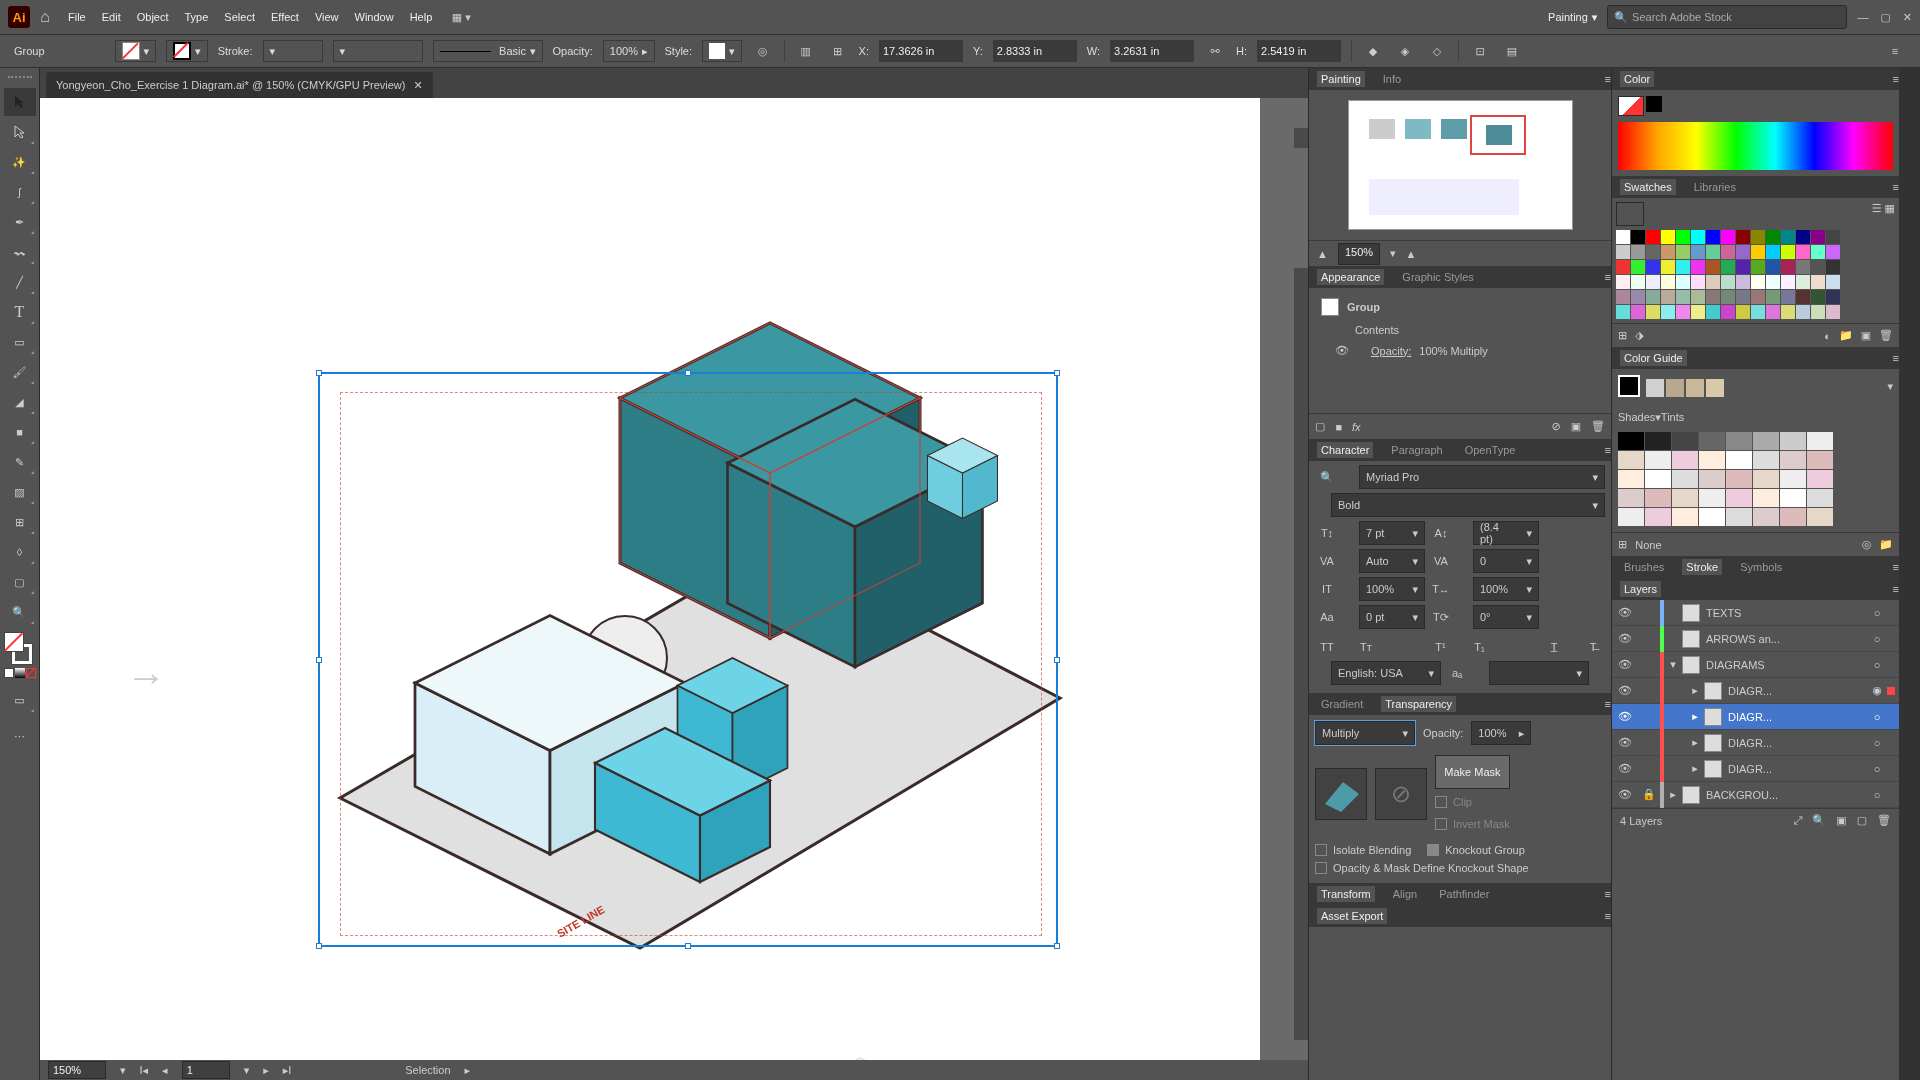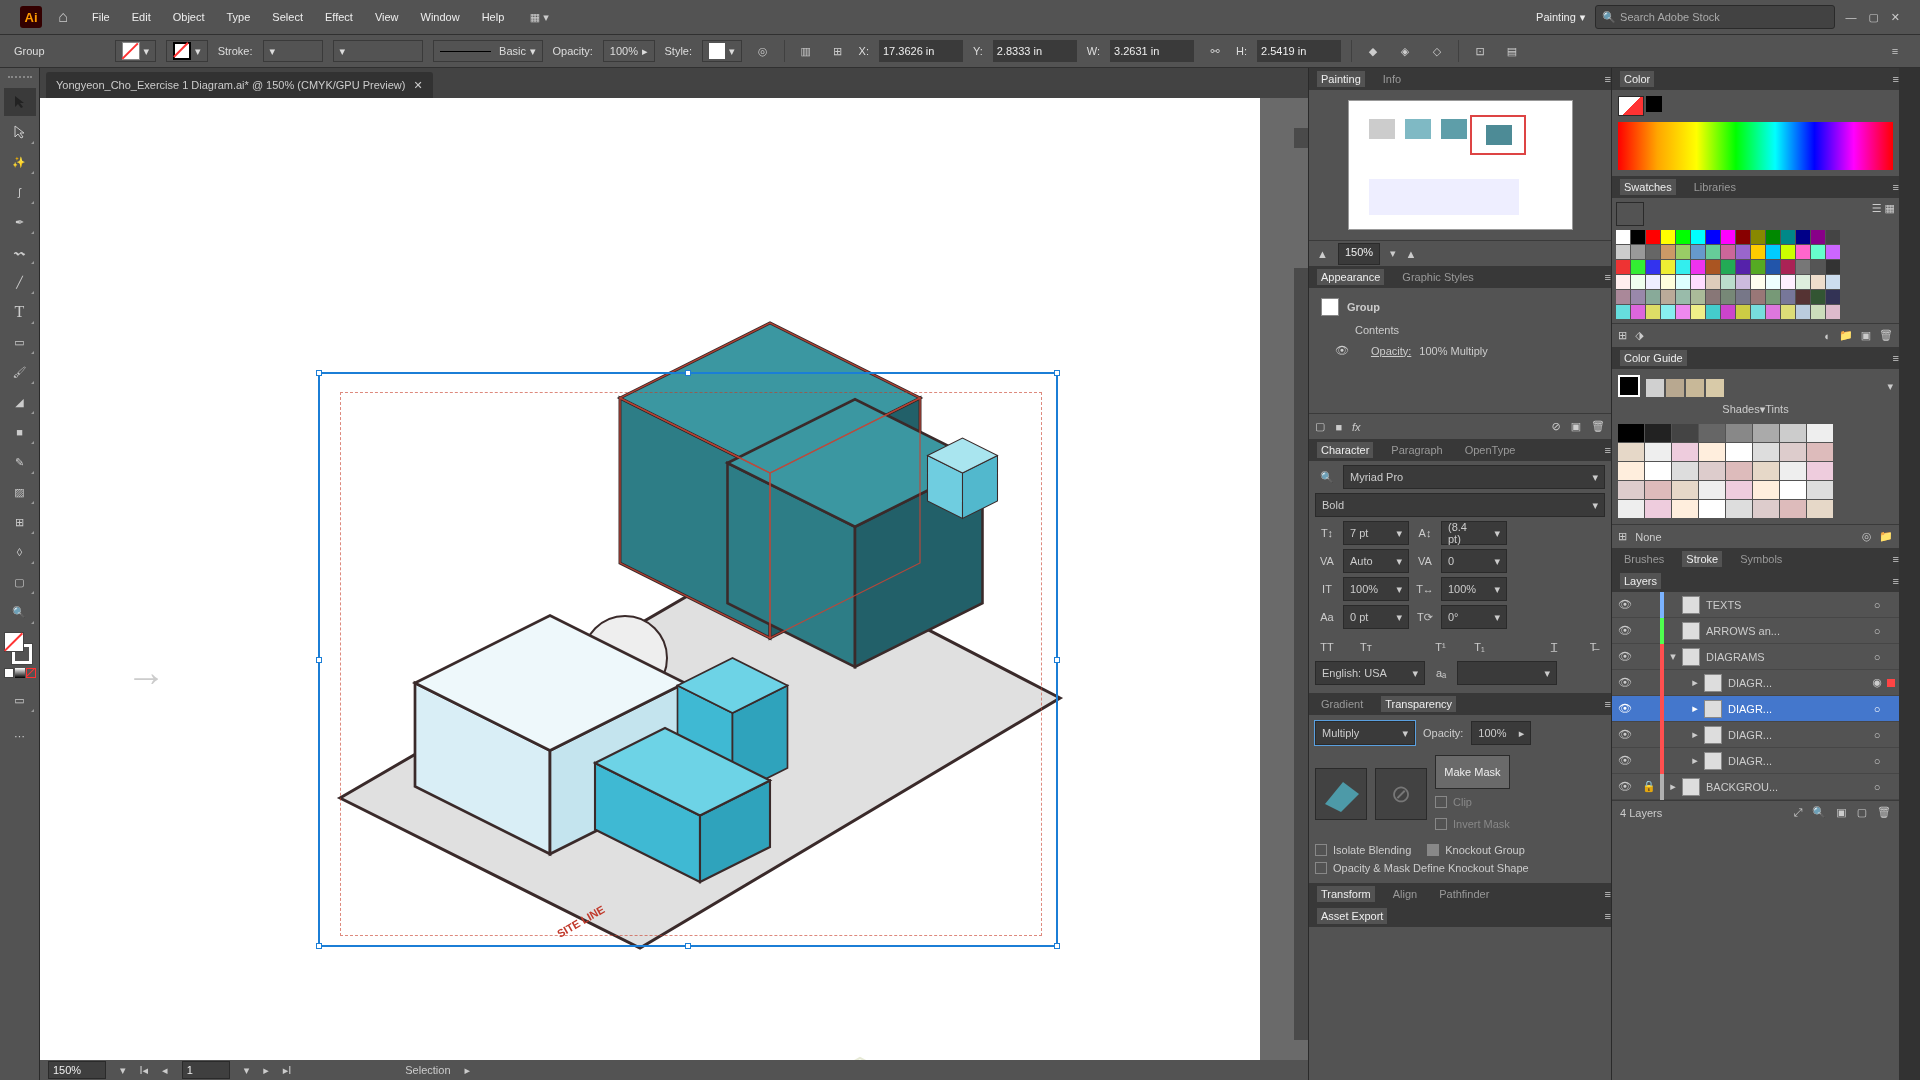--- a/index.html
+++ b/index.html
@@ -1,17 +1,17 @@
 <!DOCTYPE html>
 <html><head>
 <meta charset="utf-8">
 <style>
 * { margin: 0; padding: 0; box-sizing: border-box; font-family: 'Segoe UI', Arial, sans-serif; font-size: 11px; user-select: none; }
 body { width: 1920px; height: 1080px; background: #323232; color: #ccc; overflow: hidden; position: relative; }
-.menubar { height: 34px; background: #535353; display: flex; align-items: center; padding: 0 20px; gap: 6px; }
+.menubar { height: 34px; background: #535353; display: flex; align-items: center; padding: 0 8px; gap: 0; }
 .app-icon { width: 22px; height: 22px; background: #330000; border-radius: 3px; display: flex; align-items: center; justify-content: center; color: #ff9a00; font-weight: bold; font-size: 13px; }
 .home-icon { width: 30px; color: #ccc; font-size: 16px; text-align: center; }
 .menu-item { padding: 4px 8px; color: #eee; cursor: default; }
 .menu-right { margin-left: auto; display: flex; align-items: center; gap: 10px; }
 .workspace-dd { display: flex; align-items: center; gap: 4px; color: #eee; }
 .search-stock { width: 240px; height: 24px; background: #424242; border: 1px solid #2a2a2a; border-radius: 3px; display: flex; align-items: center; padding: 0 6px; gap: 4px; color: #aaa; }
 .win-controls { display: flex; gap: 12px; color: #ccc; font-size: 14px; }
 .controlbar { height: 34px; background: #535353; border-top: 1px solid #303030; border-bottom: 1px solid #303030; display: flex; align-items: center; padding: 0 14px; gap: 10px; color: #ddd; }
 .cb-label { color: #ddd; }
 .cb-drop { height: 22px; background: #535353; border: 1px solid #3a3a3a; display: flex; align-items: center; padding: 0 6px; gap: 4px; }
@@ -48,21 +48,21 @@
 .nav-img { width: 225px; height: 130px; background: #fff; border: 1px solid #999; position: relative; }
 .nav-sel { position: absolute; top: 14px; right: 46px; width: 56px; height: 40px; border: 2px solid #d72; border-color: #d44; }
 .nav-zoom { height: 26px; display: flex; align-items: center; padding: 0 8px; gap: 10px; border-top: 1px solid #3a3a3a; }
 .pfield { background: #3a3a3a; border: 1px solid #2a2a2a; color: #eee; padding: 2px 6px; height: 22px; }
 .appearance-body { padding: 6px; }
 .app-row { display: flex; align-items: center; gap: 8px; padding: 4px 6px; }
 .swatch { width: 18px; height: 18px; background: #fff; border: 1px solid #888; }
 .app-footer { height: 26px; border-top: 1px solid #3a3a3a; display: flex; align-items: center; padding: 0 6px; gap: 10px; }
 .char-body { padding: 4px 6px; }
 .char-row { display: flex; gap: 4px; margin-bottom: 4px; align-items: center; }
-.char-field { flex: 1; height: 24px; background: #3a3a3a; border: 1px solid #2a2a2a; display: flex; align-items: center; padding: 0 6px; justify-content: space-between; }
+.char-field { flex: 1; height: 24px; background: #3a3a3a; border: 1px solid #2a2a2a; display: flex; align-items: center; padding: 0 6px; justify-content: space-between; margin-left: 16px; }
 .char-icon { width: 24px; display: flex; align-items: center; justify-content: center; color: #ccc; }
 .tt-row { display: flex; gap: 15px; padding: 4px 0; }
 .tt-btn { width: 24px; height: 20px; display: flex; align-items: center; justify-content: center; color: #ccc; }
 .trans-body { padding: 6px; }
 .blend-row { display: flex; gap: 8px; align-items: center; }
 .blend-dd { width: 100px; height: 24px; background: #3a3a3a; border: 1px solid #2a2a2a; display: flex; align-items: center; justify-content: space-between; padding: 0 6px; }
 .mask-row { display: flex; gap: 8px; margin-top: 10px; align-items: center; }
 .mask-thumb { width: 52px; height: 52px; background: #424242; border: 1px solid #2a2a2a; display: flex; align-items: center; justify-content: center; }
 .mask-btn { padding: 10px 8px; background: #6a6a6a; border: 1px solid #2a2a2a; color: #eee; }
 .chk-row { display: flex; align-items: center; gap: 6px; padding: 3px 0; }
@@ -70,21 +70,21 @@
 .color-body { padding: 6px; }
 .color-fg { width: 26px; height: 20px; background: linear-gradient(135deg, #fff 50%, #f33 50%); border: 1px solid #2a2a2a; }
 .spectrum { width: 100%; height: 48px; background: linear-gradient(to right, red,orange,yellow,lime,cyan,blue,magenta,red); margin-top: 6px; }
 .swatches-body { padding: 4px; }
 .sw-grid { display: grid; grid-template-columns: repeat(15, 14px); gap: 1px; }
 .sw-cell { width: 14px; height: 14px; }
 .sw-footer { height: 24px; border-top: 1px solid #3a3a3a; display: flex; align-items: center; padding: 0 6px; gap: 8px; }
 .guide-body { padding: 6px; }
 .guide-row { display: flex; gap: 2px; margin-top: 4px; }
 .guide-cell { width: 18px; height: 18px; }
-.shades-tints { display: flex; justify-content: center; padding: 6px 0; }
+.shades-tints { display: flex; justify-content: flex-start; padding: 6px 0; margin-top: 8px; }
 .shade-grid { display: grid; grid-template-columns: repeat(8, 26px); gap: 1px; margin-top: 2px; }
 .shade-cell { width: 26px; height: 18px; }
 .layers-body { padding: 0; }
 .layer-row { height: 26px; display: flex; align-items: center; border-bottom: 1px solid #464646; }
 .layer-row.sel { background: #4477cc; color: #fff; }
 .eye { width: 26px; text-align: center; }
 .lock { width: 22px; text-align: center; }
 .layer-color { width: 4px; height: 26px; }
 .disclose { width: 18px; text-align: center; }
 .layer-thumb { width: 18px; height: 18px; background: #ddd; border: 1px solid #888; margin-right: 6px; }

